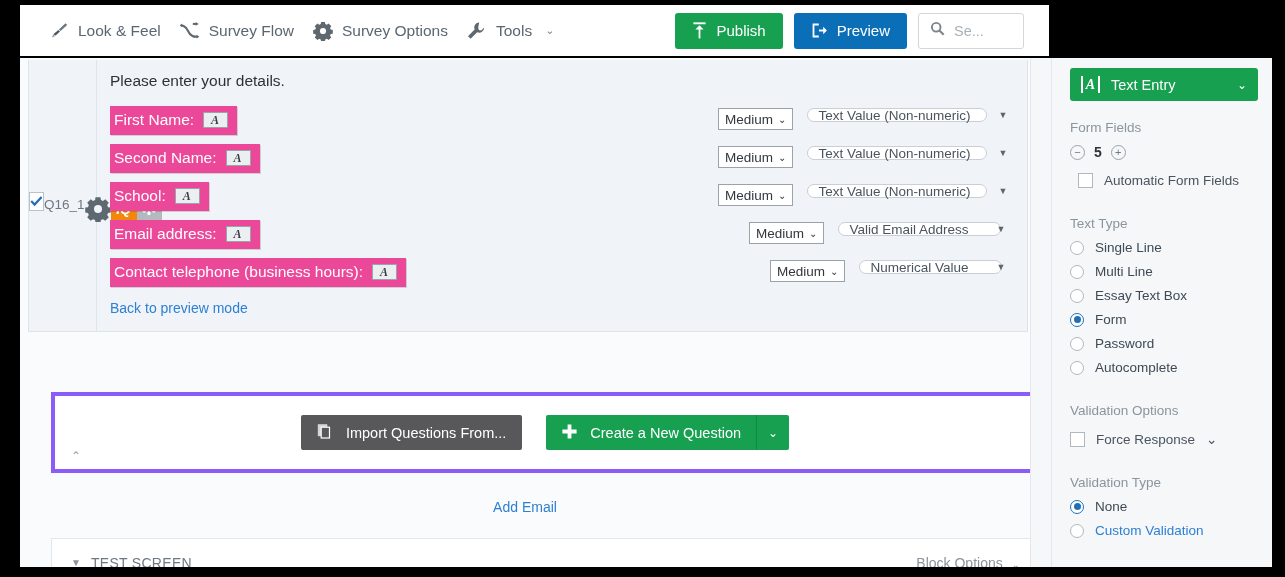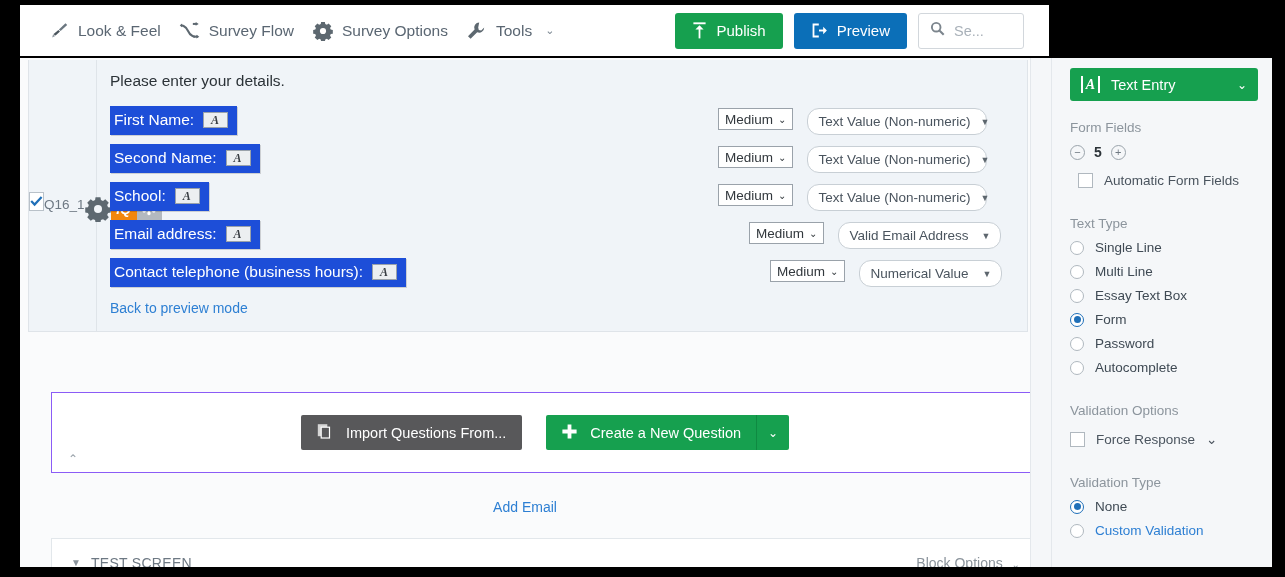--- a/index.html
+++ b/index.html
@@ -141,21 +141,21 @@
     display: flex; align-items: center; justify-content: center;
   }
 
   #q-content { flex: 1; position: relative; padding: 12px 0 0 13px; }
   #q-prompt { font-size: 15.5px; color: #2c3338; margin-bottom: 16px; }
 
   .field-row { position: relative; height: 38px; }
   .field-pill {
     position: absolute; left: 0;
     display: inline-flex; align-items: center; gap: 9px;
-    background: #1d4ed8;
+    background: #ec4899;
     color: #ffffff;
     font-size: 15.5px;
     padding: 5px 9px 6px 4px;
     box-shadow: 1px 1px 0 rgba(0,0,0,0.15);
     cursor: pointer;
     white-space: nowrap;
   }
   .a-icon {
     display: inline-flex; align-items: center; justify-content: center;
     background: #eceff1; border: 1px solid #9aa2aa;
@@ -176,35 +176,35 @@
   .sel-group { position: absolute; display: flex; align-items: flex-start; gap: 14px; }
   .sel-size {
     display: flex; align-items: center; justify-content: center; gap: 5px;
     height: 22px; padding: 0 6px;
     background: #fff; border: 1px solid #9aa2aa;
     font-size: 13.5px; color: #32383d; cursor: pointer;
     white-space: nowrap;
   }
   .sel-size .cv { font-size: 10px; }
   .sel-type {
-    display: flex; align-items: center; justify-content: space-between; gap: 10px;
-    width: 180px; height: 27px; padding: 0 10px;
+    display: flex; align-items: center; justify-content: space-between; gap: 28px;
+    width: 180px; height: 14px; padding: 0 10px;
     background: #fff; border: 1px solid #c8cfd5; border-radius: 12px;
     font-size: 13.5px; color: #4a545e; cursor: pointer;
     white-space: nowrap;
   }
   .sel-type .tri { font-size: 9px; color: #5d666e; }
 
   
   #import-panel {
     position: absolute;
     left: 31px; top: 334px;
     width: 988px; height: 81px;
     background: #fff;
-    border: 1px solid #8b5cf6;
+    border: 4px solid #8b5cf6;
     display: flex; align-items: center; justify-content: center;
     gap: 24px;
   }
   #btn-import {
     display: flex; align-items: center; gap: 12px;
     height: 35px; padding: 0 16px;
     background: #58585a; color: #fff; font-size: 14.5px;
     border-radius: 2px; cursor: pointer; white-space: nowrap;
   }
   #btn-create-wrap { display: flex; height: 35px; cursor: pointer; }

